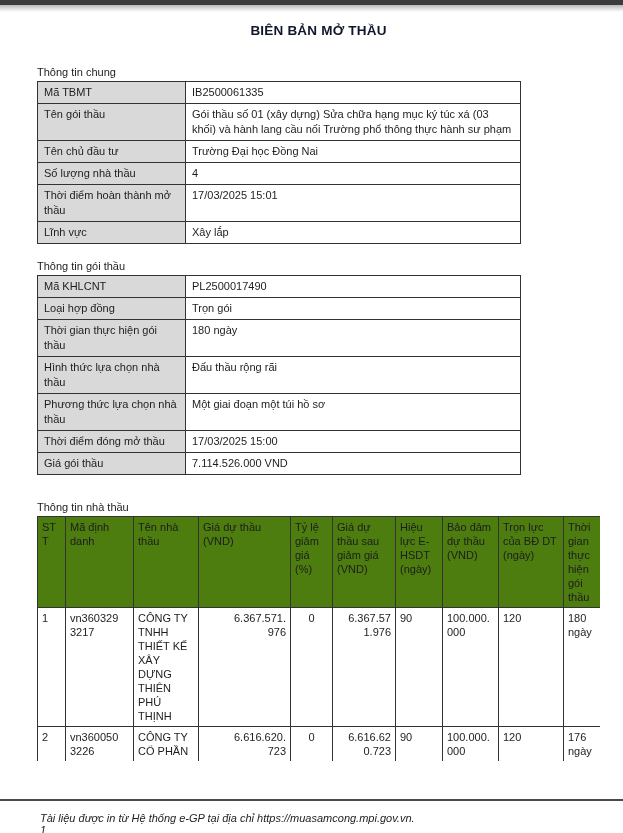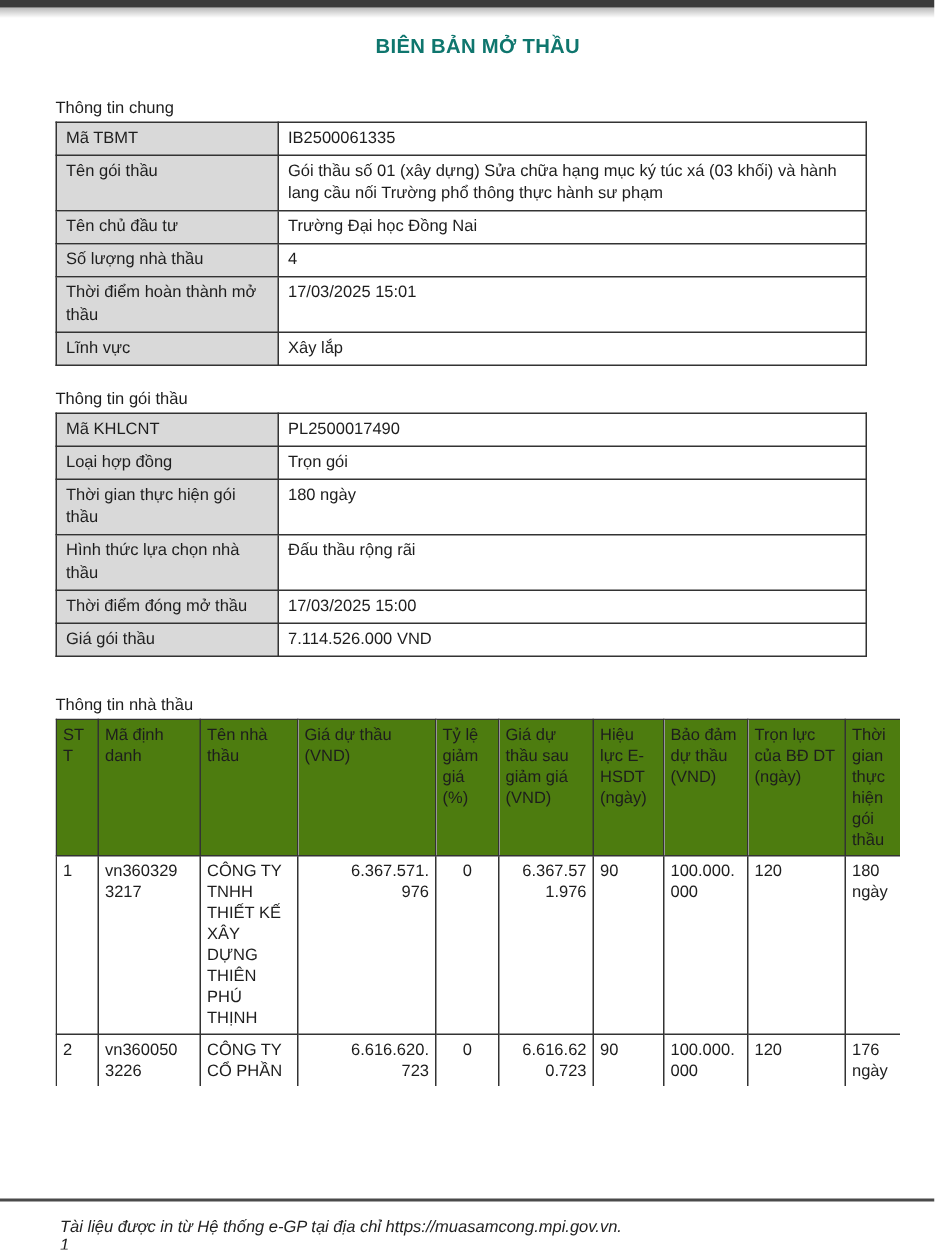--- a/index.html
+++ b/index.html
@@ -12,29 +12,29 @@
     overflow:hidden; position:relative;
   }
   .top-bar { height:5px; background:#3b3b3b; }
   .top-shadow { height:7px; background:linear-gradient(to bottom, rgba(0,0,0,0.28), rgba(0,0,0,0)); }
 
   .doc { padding:0 23px 0 37px; }
 
   .title {
     margin:11px 0 0 0;
     font-size:13.5px; font-weight:bold; text-align:center;
-    letter-spacing:0.2px; color:#0f766e;
+    letter-spacing:0.2px; color:#0f172a;
   }
 
   .section-heading { margin:0 0 1px 0; line-height:15px; }
   .sec-general   { margin-top:27px; }
   .sec-package   { margin-top:15px; }
   .sec-contract  { margin-top:25px; }
 
-  table { border-collapse:collapse; width:541px; table-layout:fixed; }
+  table { border-collapse:collapse; width:484px; table-layout:fixed; }
   td, th {
     border:1px solid #333333;
     padding:3px 6px; vertical-align:top; text-align:left;
     font-weight:normal; line-height:15px;
     overflow:hidden;
   }
   .kv .label-cell { background:#d9d9d9; width:148px; }
 
   .contractors td, .contractors th {
     line-height:14px; padding:3px 4px;
@@ -109,20 +109,24 @@
         <td class="label-cell">Loại hợp đồng</td>
         <td>Trọn gói</td>
       </tr>
       <tr>
         <td class="label-cell">Thời gian thực hiện gói thầu</td>
         <td>180 ngày</td>
       </tr>
       <tr>
         <td class="label-cell">Hình thức lựa chọn nhà thầu</td>
         <td>Đấu thầu rộng rãi</td>
+      </tr>
+      <tr>
+        <td class="label-cell">Phương thức lựa chọn nhà thầu</td>
+        <td>Một giai đoạn một túi hồ sơ</td>
       </tr>
       <tr>
         <td class="label-cell">Thời điểm đóng mở thầu</td>
         <td>17/03/2025 15:00</td>
       </tr>
       <tr>
         <td class="label-cell">Giá gói thầu</td>
         <td>7.114.526.000 VND</td>
       </tr>
     </tbody>

